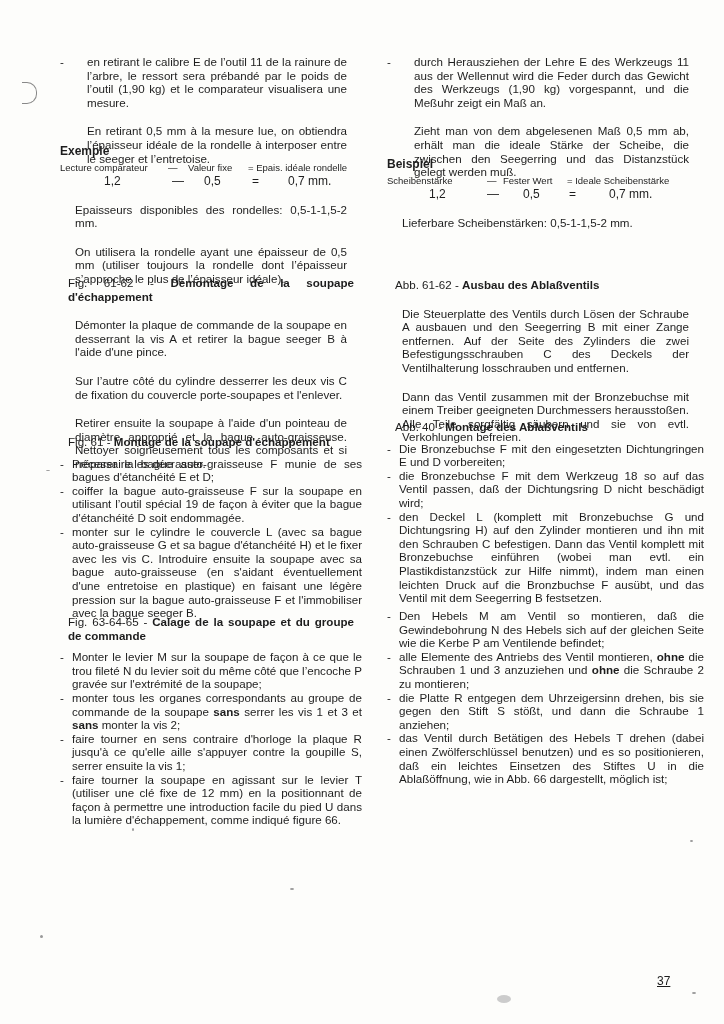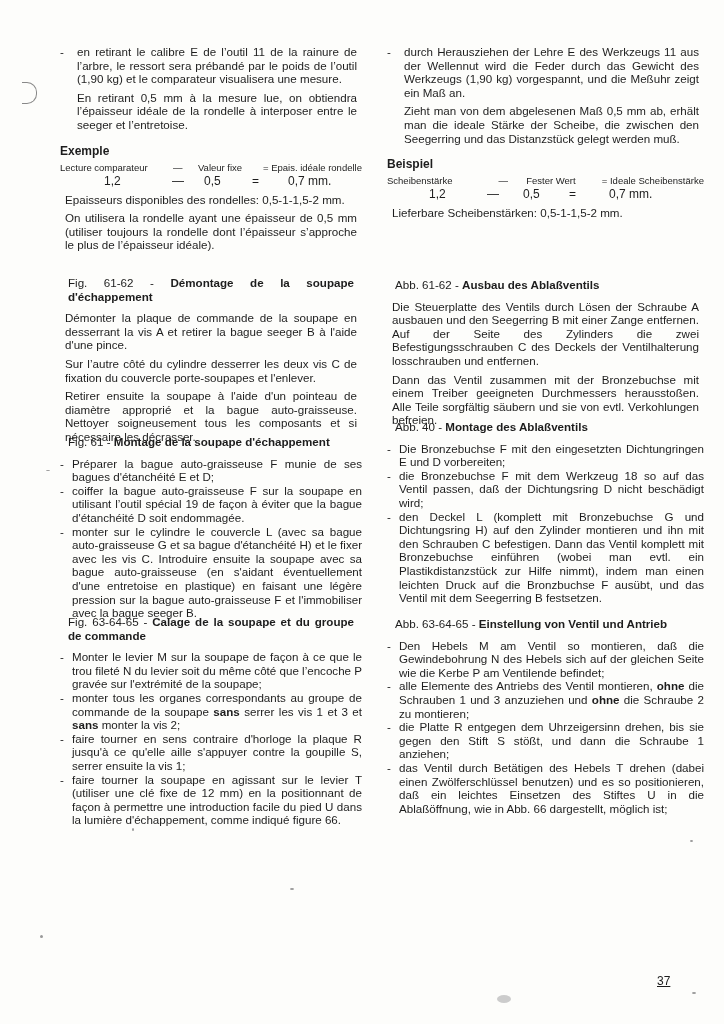--- a/index.html
+++ b/index.html
@@ -4,28 +4,28 @@
 <style>
   html, body { margin:0; padding:0; }
   body {
     width:724px; height:1024px; background:#fdfdfb; position:relative; overflow:hidden;
     font-family:"Liberation Sans", sans-serif; color:#1d1d1d;
   }
   .col { position:absolute; top:40px; font-size:11.6px; line-height:13.6px; }
   .col-fr { left:60px; width:302px; }
   .col-de { left:387px; width:317px; }
   .block { position:absolute; left:0; right:0; text-align:justify; }
-  p { margin:5px; }
+  p { margin:15px; }
   .item { position:relative; padding-left:12px; }
   .item .dash { position:absolute; left:0; top:0; }
   .heading { margin:8px; }
   .heading .ref { font-weight:normal; }
   .heading .title { font-weight:bold; }
   .ex-title { font-weight:bold; font-size:12px; margin:0 0 3px 0; }
-  .ex-row { display:flex; font-size:9.5px; line-height:12px;justify-content:space-between; }
+  .ex-row { display:flex; font-size:9.5px; line-height:12px; }
   .ex-vals { display:flex; font-size:12px; line-height:14px; }
   .ex-vals span, .ex-row span { white-space:nowrap; }
   b { font-weight:bold; }
   .page-number { position:absolute; left:657px; top:974px; font-size:12px;text-decoration:underline; }
   .speck { position:absolute; background:#999; border-radius:50%; }
   .hole-mark { position:absolute; left:22px; top:82px; width:14px; height:20px; border:1.2px solid #888; border-left:none; border-radius:0 10px 10px 0; }
 </style>
 </head>
 <body>
 
@@ -118,21 +118,20 @@
   </div>
 
   <div class="block" style="top:372px">
     <p class="heading"><span class="ref">Abb. 40 - </span><span class="title">Montage des Ablaßventils</span></p>
     <div class="item"><span class="dash">-</span><span>Die Bronzebuchse F mit den eingesetzten Dichtungringen E und D vorbereiten;</span></div>
     <div class="item"><span class="dash">-</span><span>die Bronzebuchse F mit dem Werkzeug 18 so auf das Ventil passen, daß der Dichtungsring D nicht beschädigt wird;</span></div>
     <div class="item"><span class="dash">-</span><span>den Deckel L (komplett mit Bronzebuchse G und Dichtungsring H) auf den Zylinder montieren und ihn mit den Schrauben C befestigen. Dann das Ventil komplett mit Bronzebuchse einführen (wobei man evtl. ein Plastikdistanzstück zur Hilfe nimmt), indem man einen leichten Druck auf die Bronzbuchse F ausübt, und das Ventil mit dem Seegerring B festsetzen.</span></div>
   </div>
 
   <div class="block" style="top:569px">
-    <p class="heading"><span class="ref">Abb. 63-64-65 - </span><span class="title">Einstellung von Ventil und Antrieb</span></p>
     <div class="item"><span class="dash">-</span><span>Den Hebels M am Ventil so montieren, daß die Gewindebohrung N des Hebels sich auf der gleichen Seite wie die Kerbe P am Ventilende befindet;</span></div>
     <div class="item"><span class="dash">-</span><span>alle Elemente des Antriebs des Ventil montieren, </span><b>ohne</b><span> die Schrauben 1 und 3 anzuziehen und </span><b>ohne</b><span> die Schraube 2 zu montieren;</span></div>
     <div class="item"><span class="dash">-</span><span>die Platte R entgegen dem Uhrzeigersinn drehen, bis sie gegen den Stift S stößt, und dann die Schraube 1 anziehen;</span></div>
     <div class="item"><span class="dash">-</span><span>das Ventil durch Betätigen des Hebels T drehen (dabei einen Zwölferschlüssel benutzen) und es so positionieren, daß ein leichtes Einsetzen des Stiftes U in die Ablaßöffnung, wie in Abb. 66 dargestellt, möglich ist;</span></div>
   </div>
 </div>
 
 <div class="page-number">37</div>
 
 <div class="speck" style="left:690px;top:840px;width:3px;height:2px"></div>

